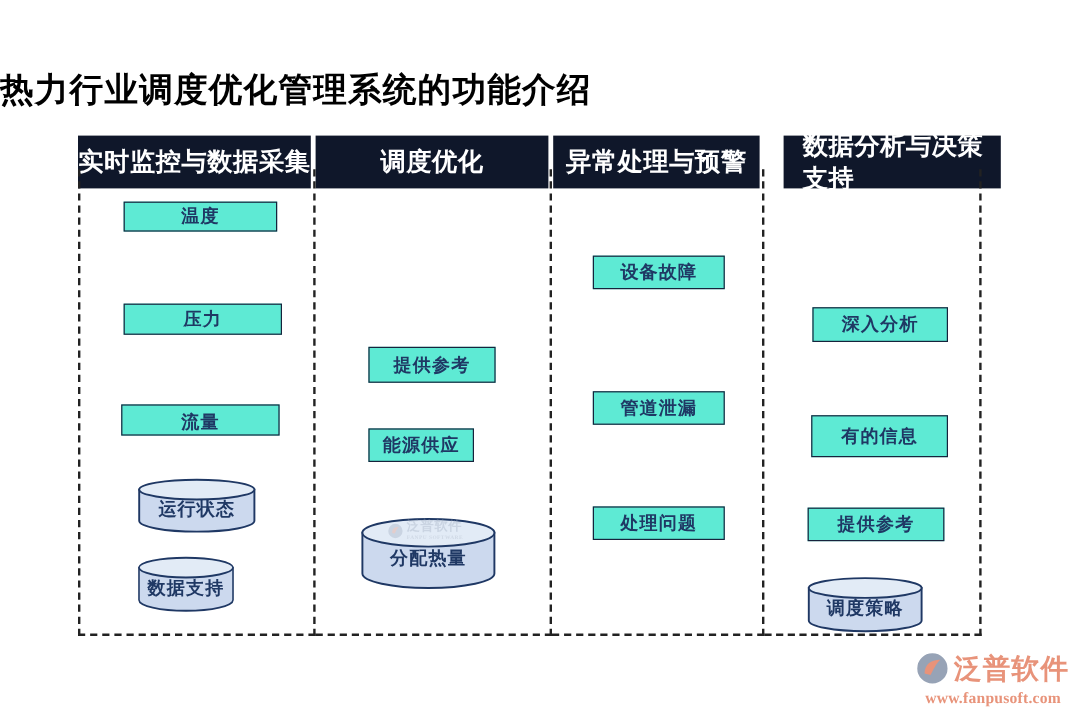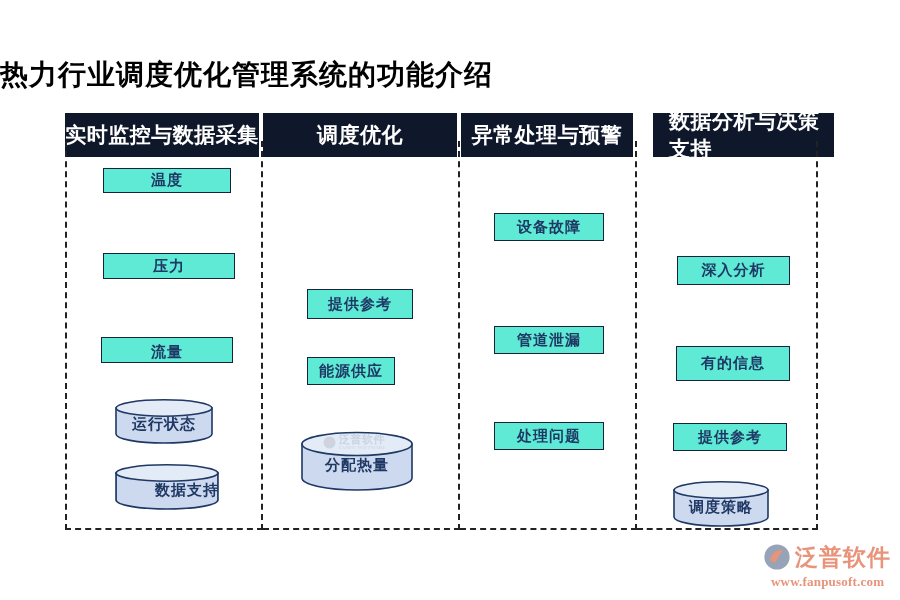--- a/index.html
+++ b/index.html
@@ -202,21 +202,21 @@
     </div>
 
     <div class="node cyl" style="left:48px;top:243px;width:98px;height:44px;margin-top:15px;">
       <svg class="cyl-svg" viewBox="0 0 98 44" preserveAspectRatio="none">
         <path d="M1,9 L1,35 A48,9 0 0 0 97,35 L97,9 Z" fill="#ccd9ee" stroke="#1f3864" stroke-width="1.6"></path>
         <ellipse cx="49" cy="9" rx="48" ry="8.2" fill="#e2ebf6" stroke="#1f3864" stroke-width="1.6"></ellipse>
       </svg>
       <span class="cyl-label">运行状态</span>
     </div>
 
-    <div class="node cyl" style="left:48px;top:323px;width:104px;height:46px;justify-content:flex-end;">
+    <div class="node cyl" style="left:48px;top:323px;width:80px;height:46px;">
       <svg class="cyl-svg" viewBox="0 0 98 46" preserveAspectRatio="none">
         <path d="M1,9 L1,36 A48,9 0 0 0 97,36 L97,9 Z" fill="#ccd9ee" stroke="#1f3864" stroke-width="1.6"></path>
         <ellipse cx="49" cy="9" rx="48" ry="8.2" fill="#e2ebf6" stroke="#1f3864" stroke-width="1.6"></ellipse>
       </svg>
       <span class="cyl-label">数据支持</span>
     </div>
   </div>
 
   <div class="col-body no-left" style="left:198px;width:197px;">
 

